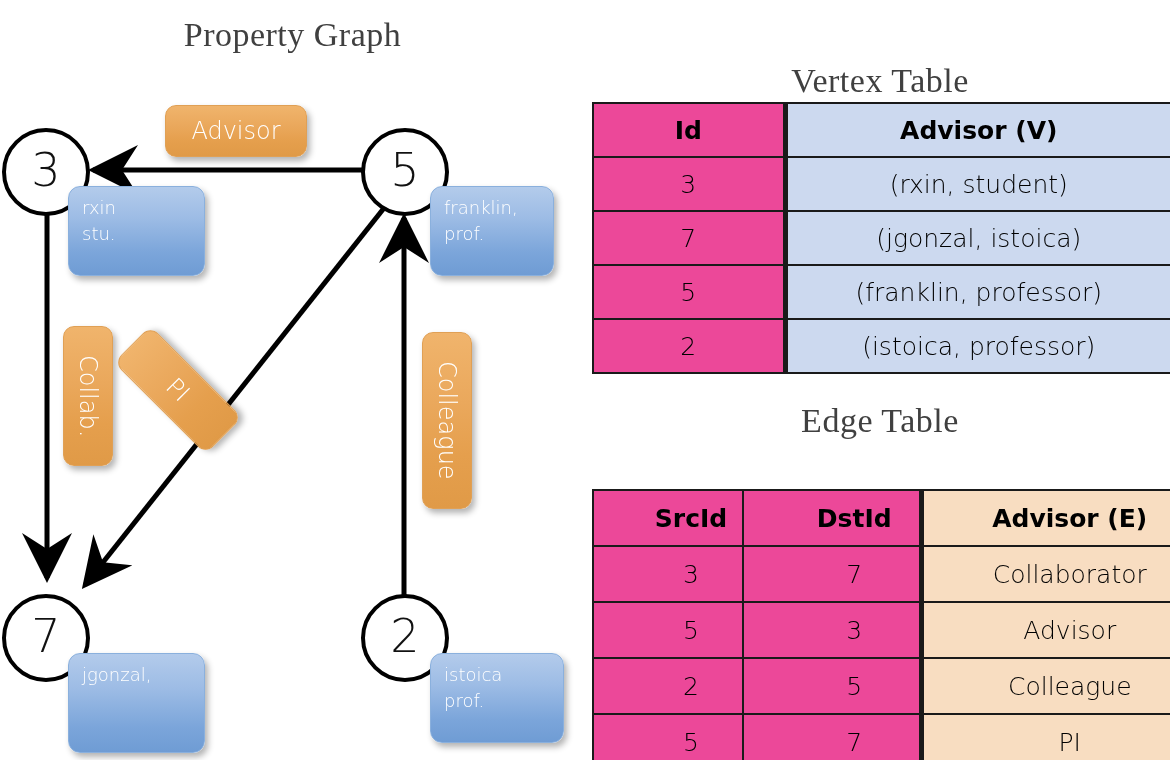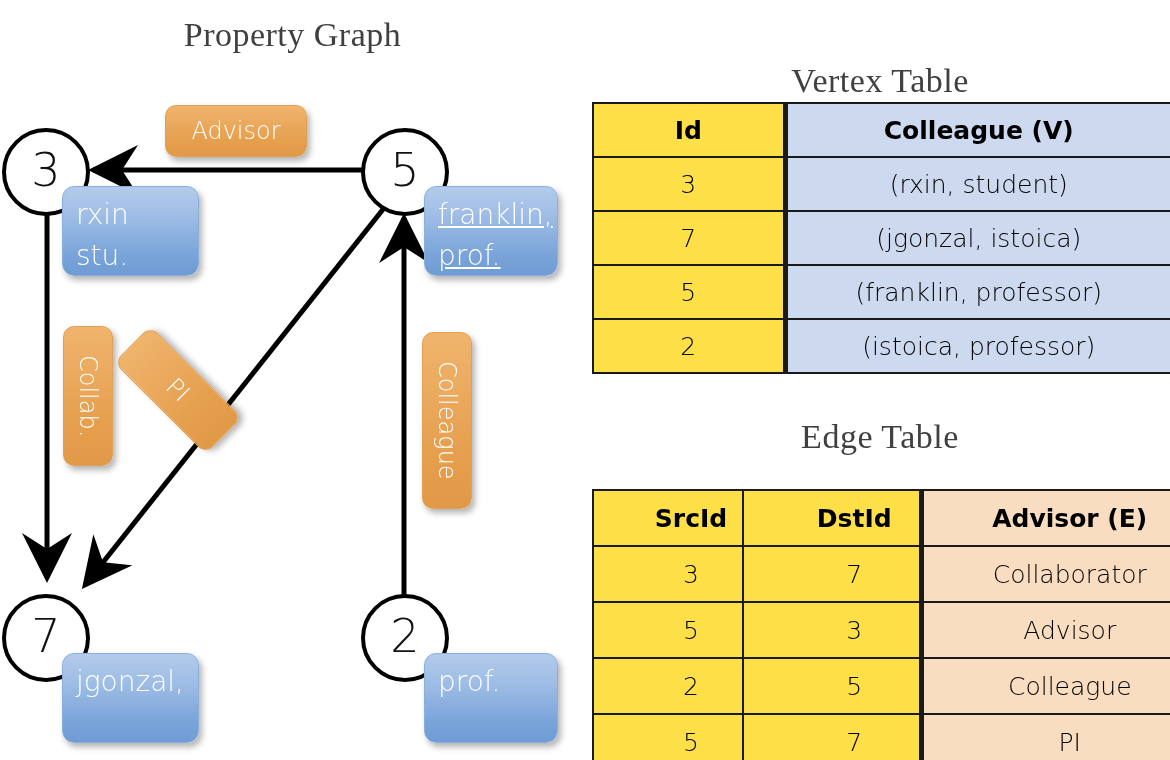--- a/index.html
+++ b/index.html
@@ -22,21 +22,21 @@
     font-family: Liberation Serif, serif;
     font-weight: 300;
     font-size: 34px;
     letter-spacing: 0.5px;
     color: #404040;
     white-space: nowrap;
     text-align: center;
   }
   #title-property-graph { left: 0px;   top: 16px;  width: 585px; }
   #title-vertex-table   { left: 590px; top: 14px;  width: 580px; margin-top: 48px; }
-  #title-edge-table     { left: 590px; top: 418px; width: 580px; }
+  #title-edge-table     { left: 590px; top: 402px; width: 580px; }
 
   
   #graph-panel {
     position: absolute;
     left: 0; top: 0;
     width: 585px; height: 760px;
   }
   #graph-svg { position: absolute; left: 0; top: 0; }
 
   
@@ -62,24 +62,25 @@
   .prop-box {
     position: absolute;
     box-sizing: border-box;
     border-radius: 12px;
     background: linear-gradient(to bottom, #b3cbeb 0%, #9dbce5 35%, #7ba5da 75%, #6f9cd4 100%);
     border: 1px solid #8ab0dd;
     box-shadow: 3px 4px 6px rgba(0,0,0,0.30);
     color: #ffffff;
     font-family: "DejaVu Sans", sans-serif;
     font-weight: 300;
-    font-size: 28px;
+    font-size: 18px;
     line-height: 1.45;
     padding: 8px 0 8px 13px;
     z-index: 8;
+    margin-left: 6px;
   }
 
   
   .label-box {
     position: absolute;
     box-sizing: border-box;
     border-radius: 11px;
     background: linear-gradient(to bottom, #f0b46c 0%, #eaa85c 40%, #e59f4d 70%, #e09a47 100%);
     border: 1px solid #e0a055;
     box-shadow: 3px 4px 6px rgba(0,0,0,0.30);
@@ -103,21 +104,21 @@
     font-family: "DejaVu Sans", sans-serif;
     font-weight: 300;
     color: #000;
   }
   .data-table td, .data-table th {
     border: 2px solid #1a1a1a;
     text-align: center;
     font-weight: 300;
     font-size: 25px;
     padding: 0;
-    background: #fde047;
+    background: #ec4899;
   }
   .data-table th {
     font-weight: 700;
     font-size: 25px;
   }
   .cell-prop-v  { background: #ccd9ef !important; }
   .cell-prop-e  { background: #f8ddc1 !important; }
   .thick-left   { border-left-width: 5px !important; }
 
   #vertex-table { left: 592px; top: 102px; width: 578px; }
@@ -172,30 +173,31 @@
 
   <div class="node-circle" style="left:361px; top:594px; width:88px; height:88px;">
     <span>2</span>
   </div>
 
   <div class="prop-box" style="left:62px;  top:186px; width:137px; height:90px;">
     <div>rxin</div>
     <div>stu.</div>
   </div>
 
-  <div class="prop-box" style="left:424px; top:186px; width:134px; height:90px;text-decoration:underline;">
+  <div class="prop-box" style="left:424px; top:186px; width:124px; height:90px;">
     <div>franklin,</div>
     <div>prof.</div>
   </div>
 
-  <div class="prop-box" style="left:62px;  top:653px; width:137px; height:90px;">
+  <div class="prop-box" style="left:62px;  top:653px; width:137px; height:100px;">
     <div>jgonzal,</div>
   </div>
 
   <div class="prop-box" style="left:424px; top:653px; width:134px; height:90px;">
+    <div>istoica</div>
     <div>prof.</div>
   </div>
 
   <div class="label-box" style="left:165px; top:105px; width:142px; height:52px;">
     <span>Advisor</span>
   </div>
 
   <div class="label-box vert-text" style="left:63px; top:326px; width:50px; height:140px;">
     <span>Collab.</span>
   </div>
@@ -211,21 +213,21 @@
 </div>
 
 <table class="data-table" id="vertex-table">
   <colgroup>
       <col class="col-id">
       <col class="col-prop">
     </colgroup>
   <thead>
     <tr>
       <th>Id</th>
-      <th class="cell-prop-v thick-left">Colleague (V)</th>
+      <th class="cell-prop-v thick-left">Advisor (V)</th>
     </tr>
   </thead>
   <tbody>
     <tr>
       <td>3</td>
       <td class="cell-prop-v thick-left">(rxin, student)</td>
     </tr>
     <tr>
       <td>7</td>
       <td class="cell-prop-v thick-left">(jgonzal, istoica)</td>

